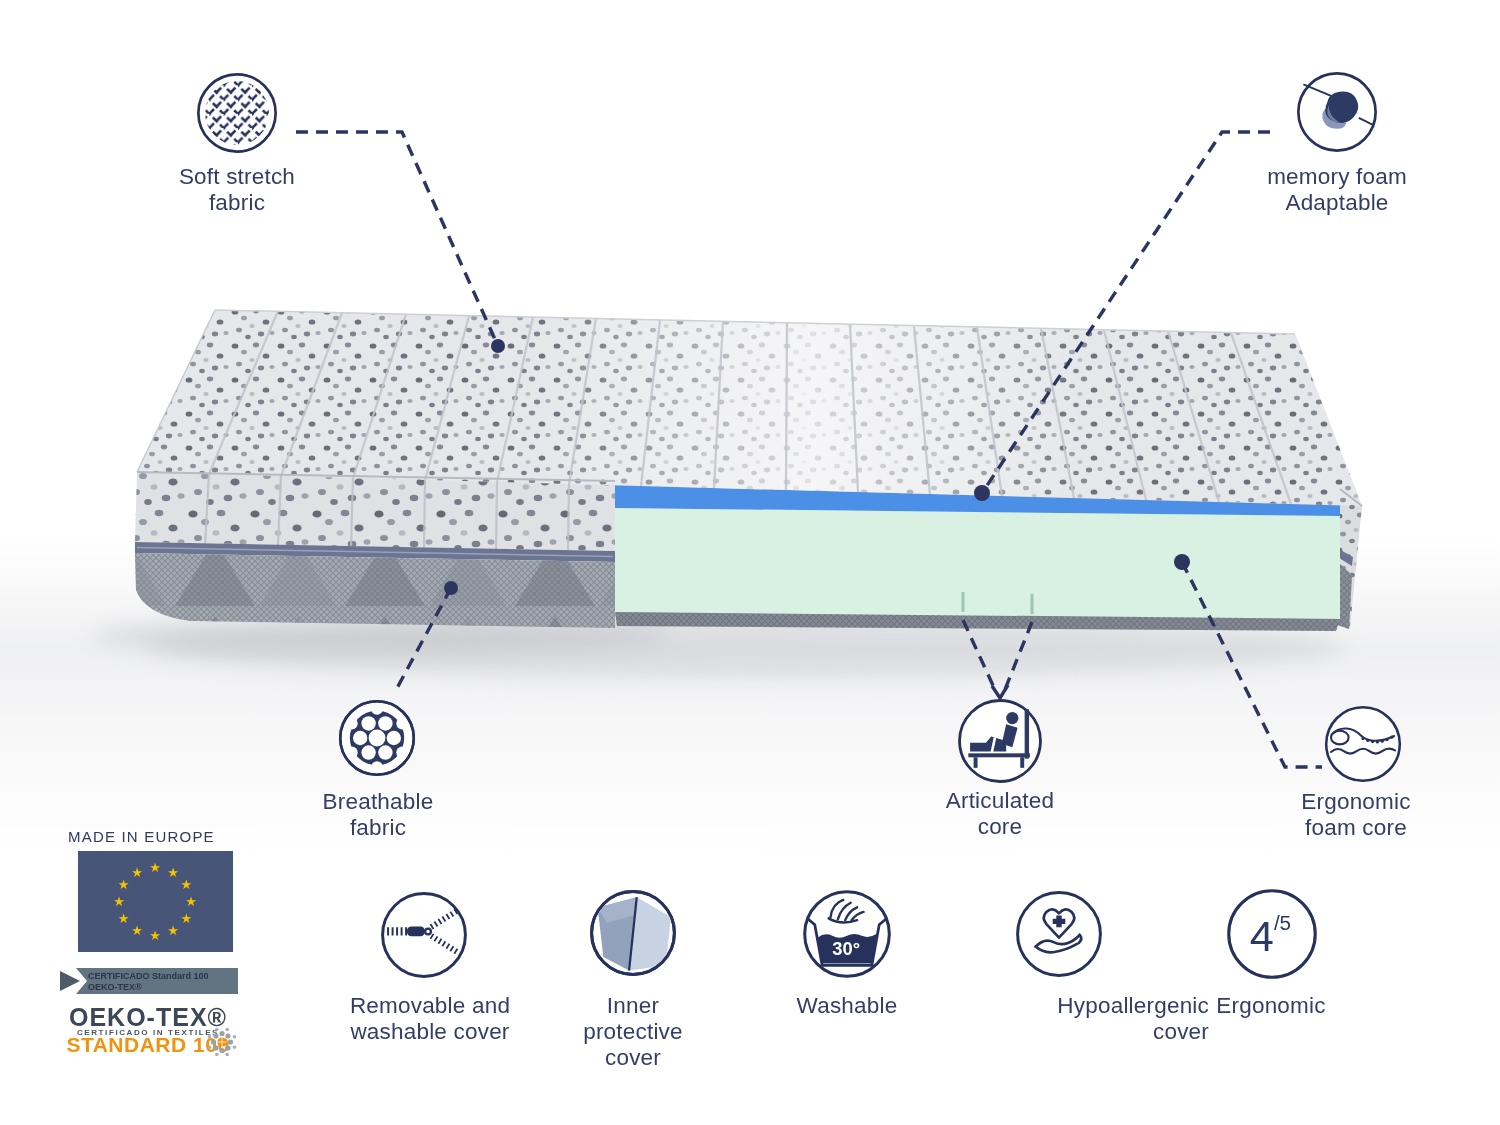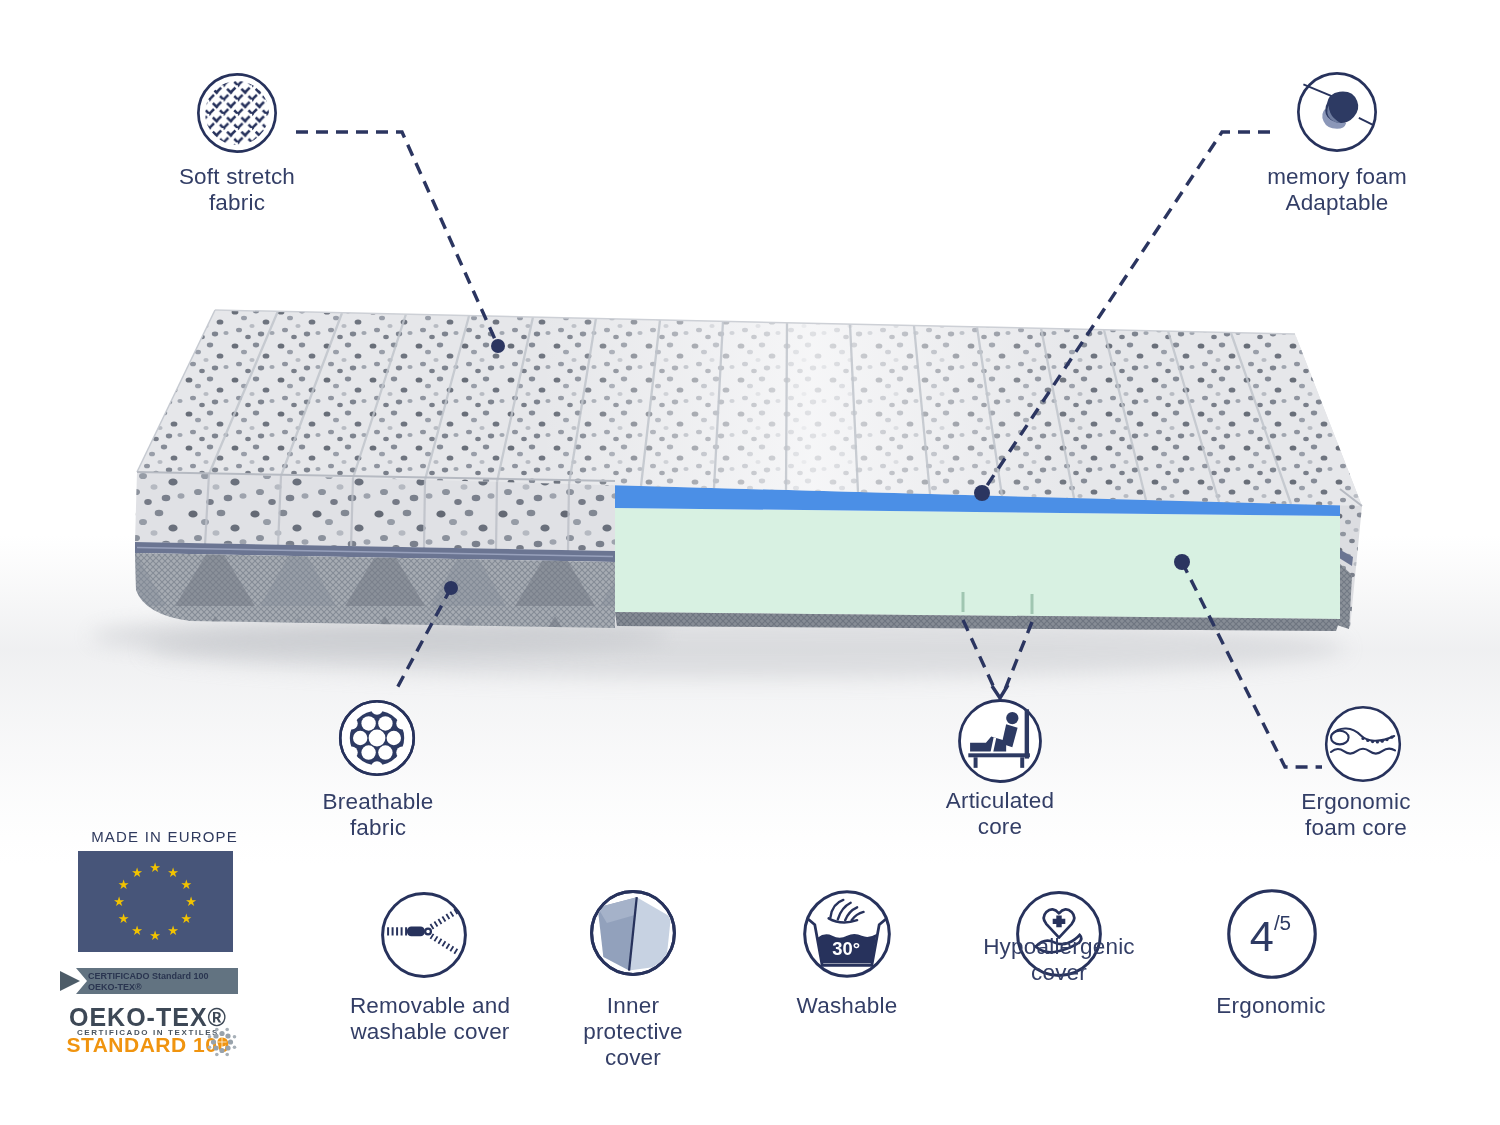--- a/index.html
+++ b/index.html
@@ -4,21 +4,21 @@
 <style>
   html,body{margin:0;padding:0;background:#fff;}
   #stage{position:relative;width:1500px;height:1125px;overflow:hidden;background:#ffffff;
          font-family:"Liberation Sans",sans-serif;}
   #scene{position:absolute;left:0;top:0;z-index:1;}
   .icon{position:absolute;z-index:3;}
   .icon svg{display:block;width:100%;height:100%;}
   .label{position:absolute;z-index:3;text-align:center;color:#333e66;font-size:22.5px;
          line-height:26px;letter-spacing:.2px;}
   .label span{display:block;}
-  .made-in{position:absolute;z-index:3;text-align:right;color:#2f3a5e;font-size:15px;
+  .made-in{position:absolute;z-index:3;text-align:left;color:#2f3a5e;font-size:15px;
            letter-spacing:1.2px;}
   .ribbon-text{position:absolute;z-index:4;color:#2a3550;font-size:9px;
                font-weight:bold;line-height:10.5px;}
   .oeko-title{position:absolute;z-index:3;text-align:center;color:#3d4856;font-size:25px;
               font-weight:600;letter-spacing:1px;}
   .oeko-sub{position:absolute;z-index:3;text-align:center;color:#4a5560;font-size:8px;
             font-weight:bold;letter-spacing:1.6px;}
   .oeko-standard{position:absolute;z-index:3;text-align:center;color:#f0940f;font-size:21px;
                  font-weight:bold;letter-spacing:.5px;}
 </style>
@@ -310,21 +310,21 @@
     <svg viewBox="0 0 100 100">
       <circle cx="50" cy="50" r="46" fill="#fff" stroke="#27325c" stroke-width="3.3"></circle>
       <path d="M50,54 L36,39 Q30,32 36,25.5 Q43,19 50,27 Q57,19 64,25.5 Q70,32 64,39 Z" stroke="#27325c" stroke-width="3" fill="none" stroke-linejoin="round"></path>
       <path d="M47,29.5 L53,29.5 L53,33 L57,33 L57,39 L53,39 L53,42.5 L47,42.5 L47,39 L43,39 L43,33 L47,33 Z" fill="#27325c"></path>
       <g stroke="#27325c" stroke-width="3" fill="none" stroke-linecap="round">
         <path d="M24,64 Q34,54 44,59 Q52,63 60,60 Q68,57 73,51 Q77,55 72,60"></path>
         <path d="M24,64 Q33,72 45,70 Q58,68 70,61"></path>
       </g>
     </svg>
   </div>
-  <div class="label" style="left:909px;top:934px;width:300px;">
+  <div class="label" style="left:909px;top:993px;width:300px;text-align:right;">
     <span>Hypoallergenic</span>
     <span>cover</span>
   </div>
 
   <div class="icon" style="left:1225px;top:887px;width:94px;height:94px;">
     <svg viewBox="0 0 100 100">
       <circle cx="50" cy="50" r="46" fill="#fff" stroke="#27325c" stroke-width="3.3"></circle>
       <text x="39" y="68" font-size="46" fill="#2d3a63" text-anchor="middle" font-family="Liberation Sans, sans-serif">4</text>
       <text x="52" y="46" font-size="22" fill="#2d3a63" font-family="Liberation Sans, sans-serif">/5</text>
     </svg>

